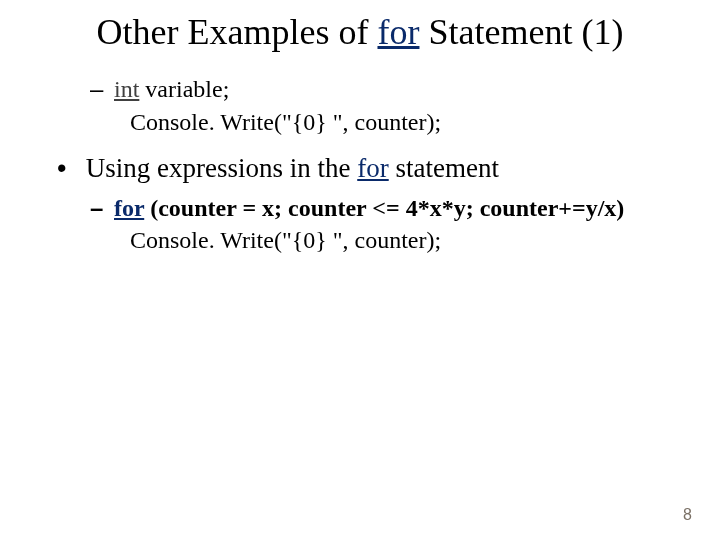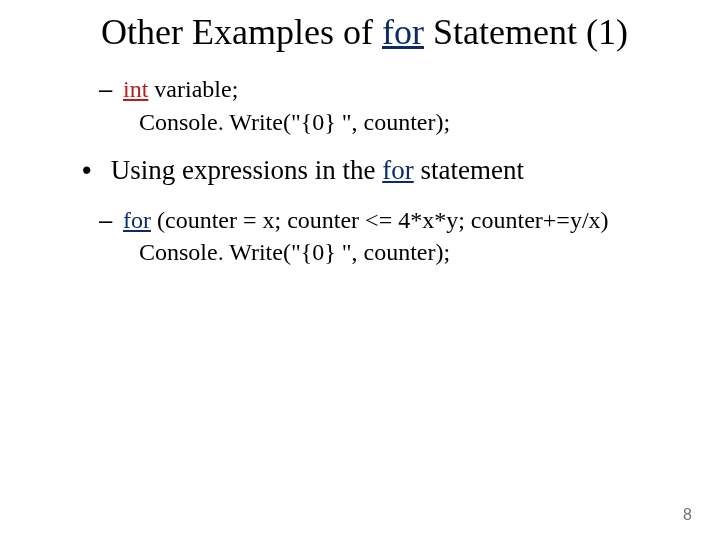--- a/index.html
+++ b/index.html
@@ -10,21 +10,20 @@
     background: #ffffff;
     font-family: "Times New Roman", Times, serif;
     color: #000000;
     overflow: hidden;
   }
   .slide {
     position: relative;
     width: 720px;
     height: 540px;
     box-sizing: border-box;
-    padding-left: 9px;
   }
   .title {
     text-align: center;
     font-size: 36px;
     line-height: 1.15;
     padding-top: 12px;
     padding-left: 60px;
     padding-right: 60px;
     color: #000;
   }
@@ -65,53 +64,54 @@
     padding-left: 18px;
   }
   .dash-line::before {
     content: "–";
     font-family: Arial, sans-serif;
     display: inline-block;
     width: 18px;
     text-indent: 0;
   }
   .dash-line .kw {
-    color: #b91c1c;
+    color: #404040;
     text-decoration: underline;
   }
   .code-indent1 {
     padding-left: 18px;
   }
   .code-indent2 {
     padding-left: 40px;
   }
   .section2 {
     margin-top: 14px;
   }
   .bullet-l1b {
     font-size: 27px;
     line-height: 1.25;
-    margin: 16px;
+    margin: 0;
     padding-left: 37px;
     text-indent: -22px;
   }
   .bullet-l1b::before {
     content: "•";
     font-family: Arial, sans-serif;
     display: inline-block;
     width: 22px;
     text-indent: 0;
   }
   .bullet-l1b .kw {
     color: #0a2a6a;
     text-decoration: underline;
   }
   .dash-line2 {
     padding-left: 18px;
     text-indent: -18px;
+    font-weight: bold;
   }
   .dash-line2::before {
     content: "–";
     font-family: Arial, sans-serif;
     display: inline-block;
     width: 18px;
     text-indent: 0;
   }
   .dash-line2 .kw {
     color: #0a2a6a;

